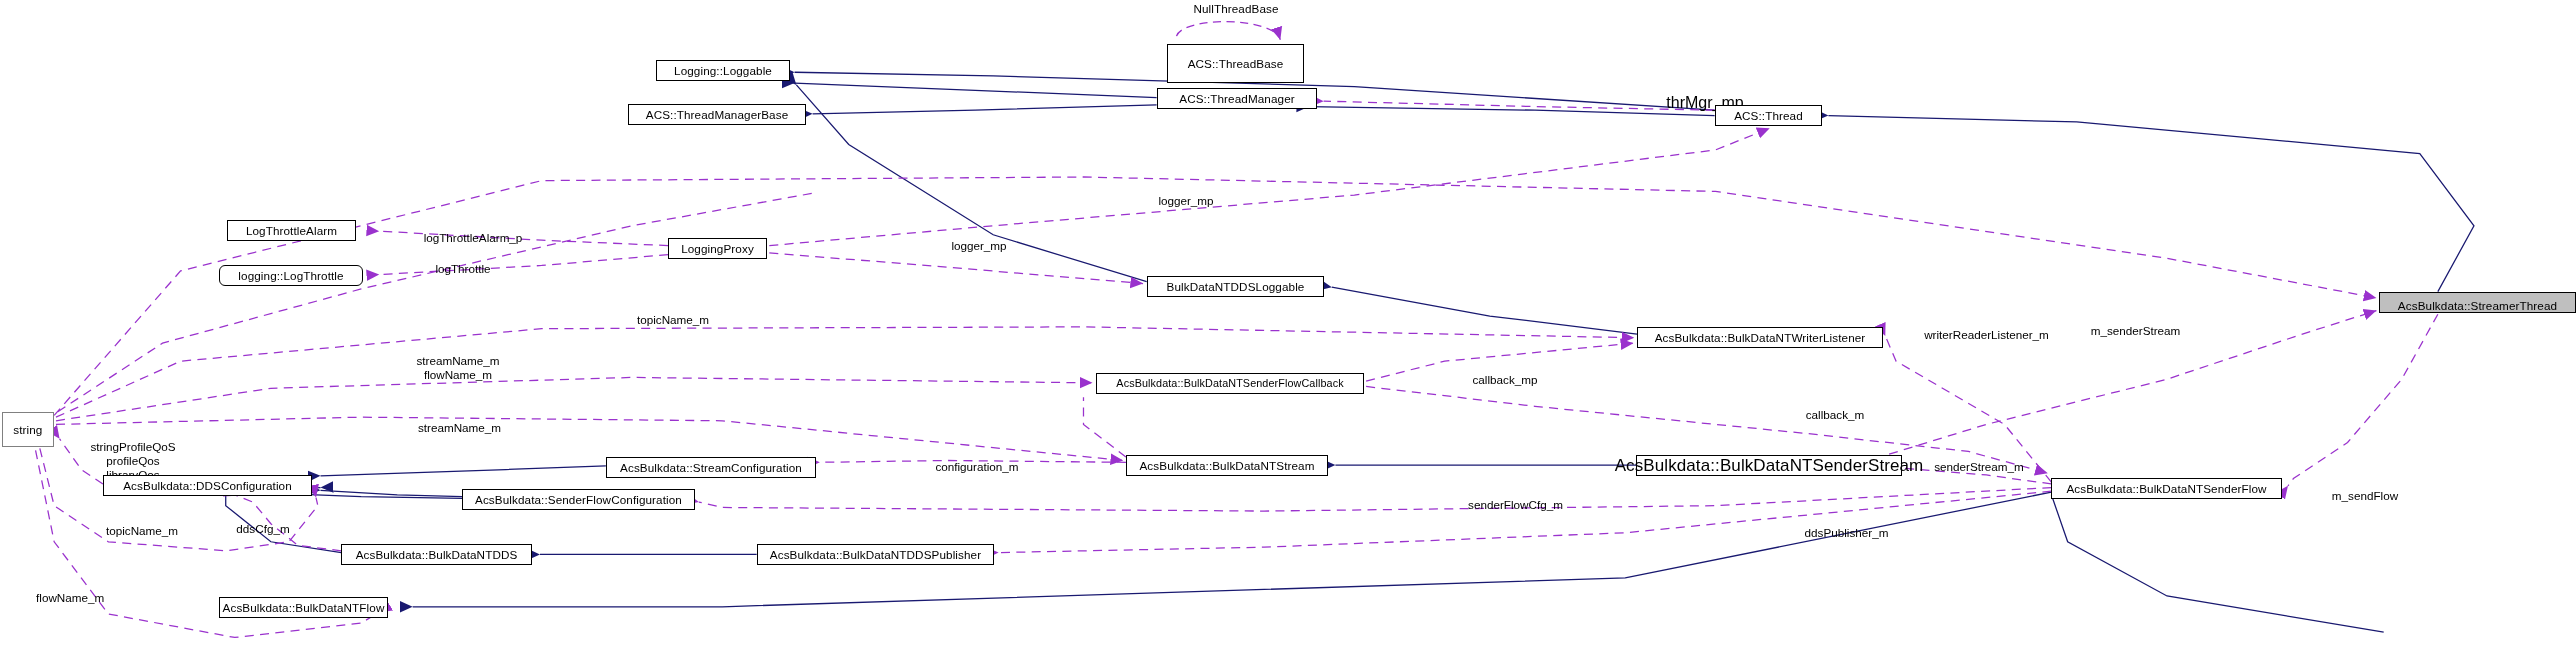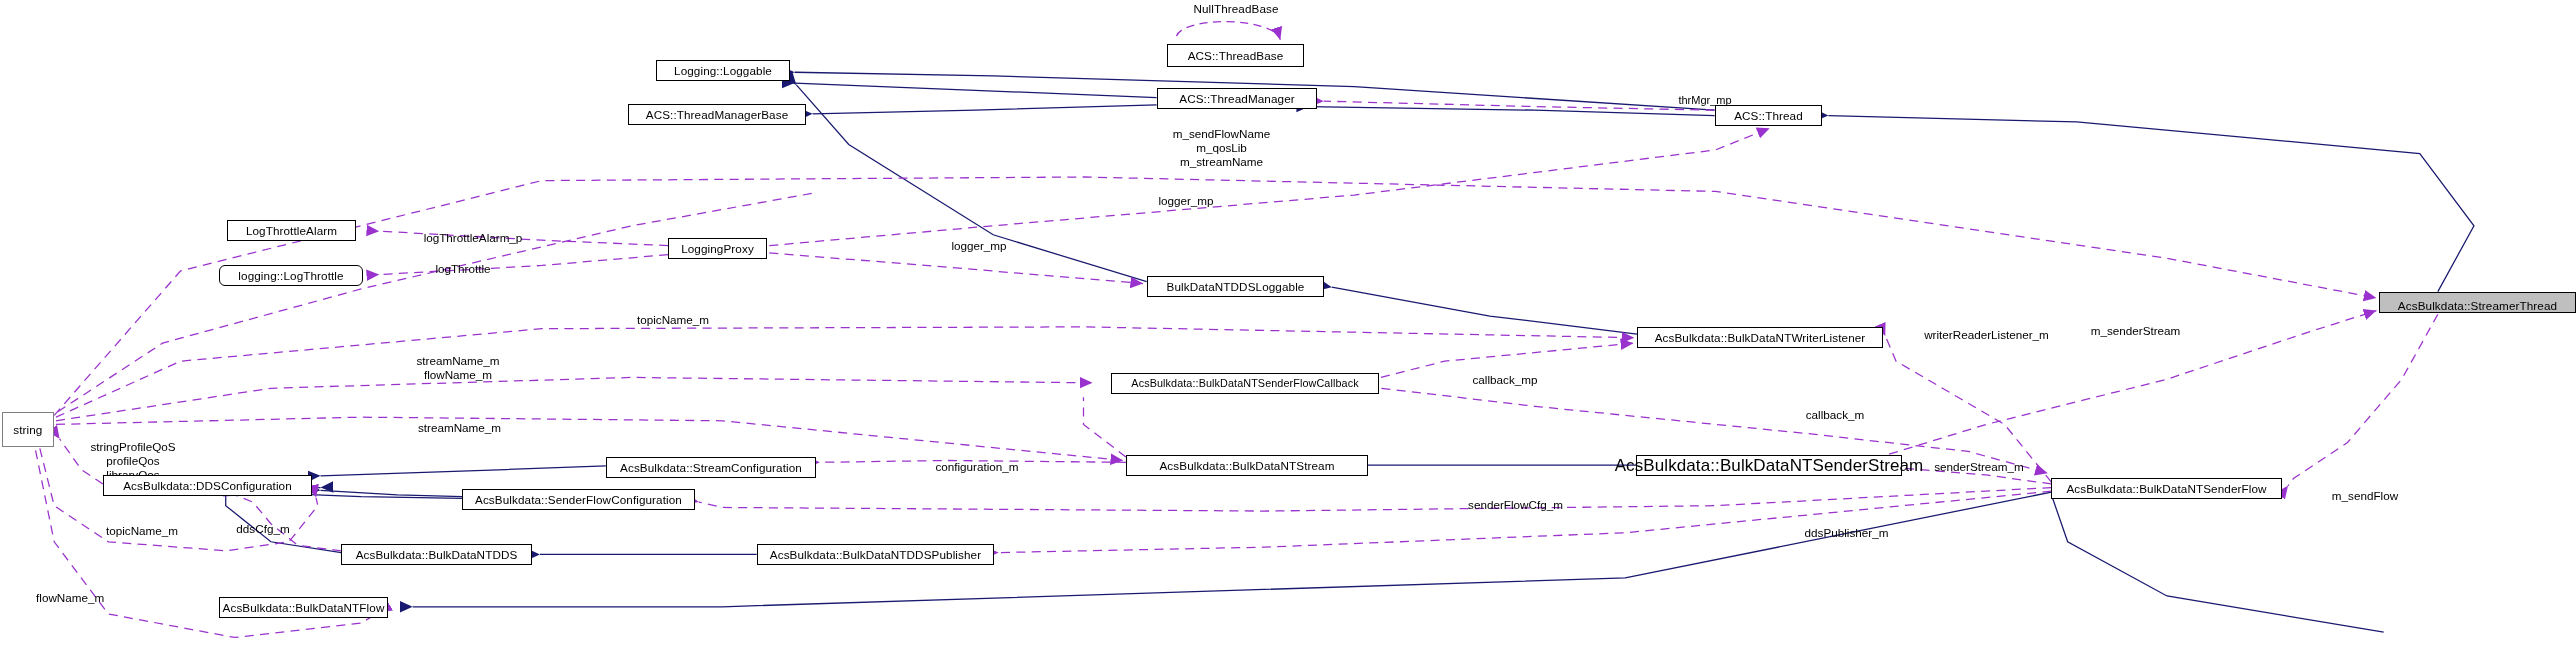--- a/index.html
+++ b/index.html
@@ -163,21 +163,21 @@
       <path d="M 2700 348 L 2660 420 L 2600 490 L 2540 530 L 2534 538" marker-end="url(#arrow-usage-rev)"></path>
 
       <path d="M 64 456 L 180 380 L 400 320 L 700 250 L 900 214"></path>
     </g>
   </svg>
 
   <div class="node" style="left:1175px; top:0px; width:122px; height:18px; font-size:11.7px; border:none; background:transparent;">
     <span>NullThreadBase</span>
   </div>
 
-  <div class="node" style="left:1167px; top:44px; width:137px; height:23px; font-size:11.7px;">
+  <div class="node" style="left:1167px; top:44px; width:137px; height:39px; font-size:11.7px;">
     <span>ACS::ThreadBase</span>
   </div>
 
   <div class="node" style="left:656px; top:60px; width:134px; height:21px; font-size:11.7px;">
     <span>Logging::Loggable</span>
   </div>
 
   <div class="node" style="left:1157px; top:88px; width:160px; height:21px; font-size:11.7px;">
     <span>ACS::ThreadManager</span>
   </div>
@@ -207,29 +207,29 @@
   </div>
 
   <div class="node highlight" style="left:2379px; top:292px; width:197px; height:21px; font-size:11.7px;align-items:flex-end;">
     <span>AcsBulkdata::StreamerThread</span>
   </div>
 
   <div class="node" style="left:1637px; top:327px; width:246px; height:21px; font-size:11.7px;">
     <span>AcsBulkdata::BulkDataNTWriterListener</span>
   </div>
 
-  <div class="node" style="left:1096px; top:373px; width:268px; height:21px; font-size:10.8px;margin-left:15px;">
+  <div class="node" style="left:1096px; top:373px; width:268px; height:21px; font-size:10.8px;">
     <span>AcsBulkdata::BulkDataNTSenderFlowCallback</span>
   </div>
 
   <div class="node extern" style="left:1.8px; top:412px; width:52px; height:35px; font-size:11.7px;">
     <span>string</span>
   </div>
 
-  <div class="node" style="left:1126px; top:455px; width:242px; height:21px; font-size:11.7px;">
+  <div class="node" style="left:1126px; top:455px; width:202px; height:21px; font-size:11.7px;">
     <span>AcsBulkdata::BulkDataNTStream</span>
   </div>
 
   <div class="node" style="left:1636px; top:455px; width:266px; height:21px; font-size:17px;">
     <span>AcsBulkdata::BulkDataNTSenderStream</span>
   </div>
 
   <div class="node" style="left:606px; top:457px; width:210px; height:21px; font-size:11.7px;">
     <span>AcsBulkdata::StreamConfiguration</span>
   </div>
@@ -251,25 +251,22 @@
   </div>
 
   <div class="node" style="left:757px; top:544px; width:237px; height:21px; font-size:11.7px;">
     <span>AcsBulkdata::BulkDataNTDDSPublisher</span>
   </div>
 
   <div class="node" style="left:219px; top:597px; width:169px; height:21px; font-size:11.7px;">
     <span>AcsBulkdata::BulkDataNTFlow</span>
   </div>
 
-  <div class="edge-label" style="left:1651px; top:94px; width:108px; font-size:11px;">thrMgr_mp</div>
-
-  <div class="edge-label" style="left:1133px; top:127px; width:177px; font-size:11.7px;">m_sendFlowName
-m_qosLib
-m_streamName</div>
+  <div class="edge-label" style="left:1651px; top:94px; width:108px; font-size:16px;">thrMgr_mp</div>
+
 
   <div class="edge-label" style="left:1132px; top:194px; width:108px; font-size:11.7px;">logger_mp</div>
 
   <div class="edge-label" style="left:401px; top:231px; width:144px; font-size:11.7px;">logThrottleAlarm_p</div>
 
   <div class="edge-label" style="left:925px; top:239px; width:108px; font-size:11.7px;">logger_mp</div>
 
   <div class="edge-label" style="left:400px; top:262px; width:126px; font-size:11.7px;">logThrottle</div>
 
   <div class="edge-label" style="left:610px; top:313px; width:126px; font-size:11.7px;">topicName_m</div>

